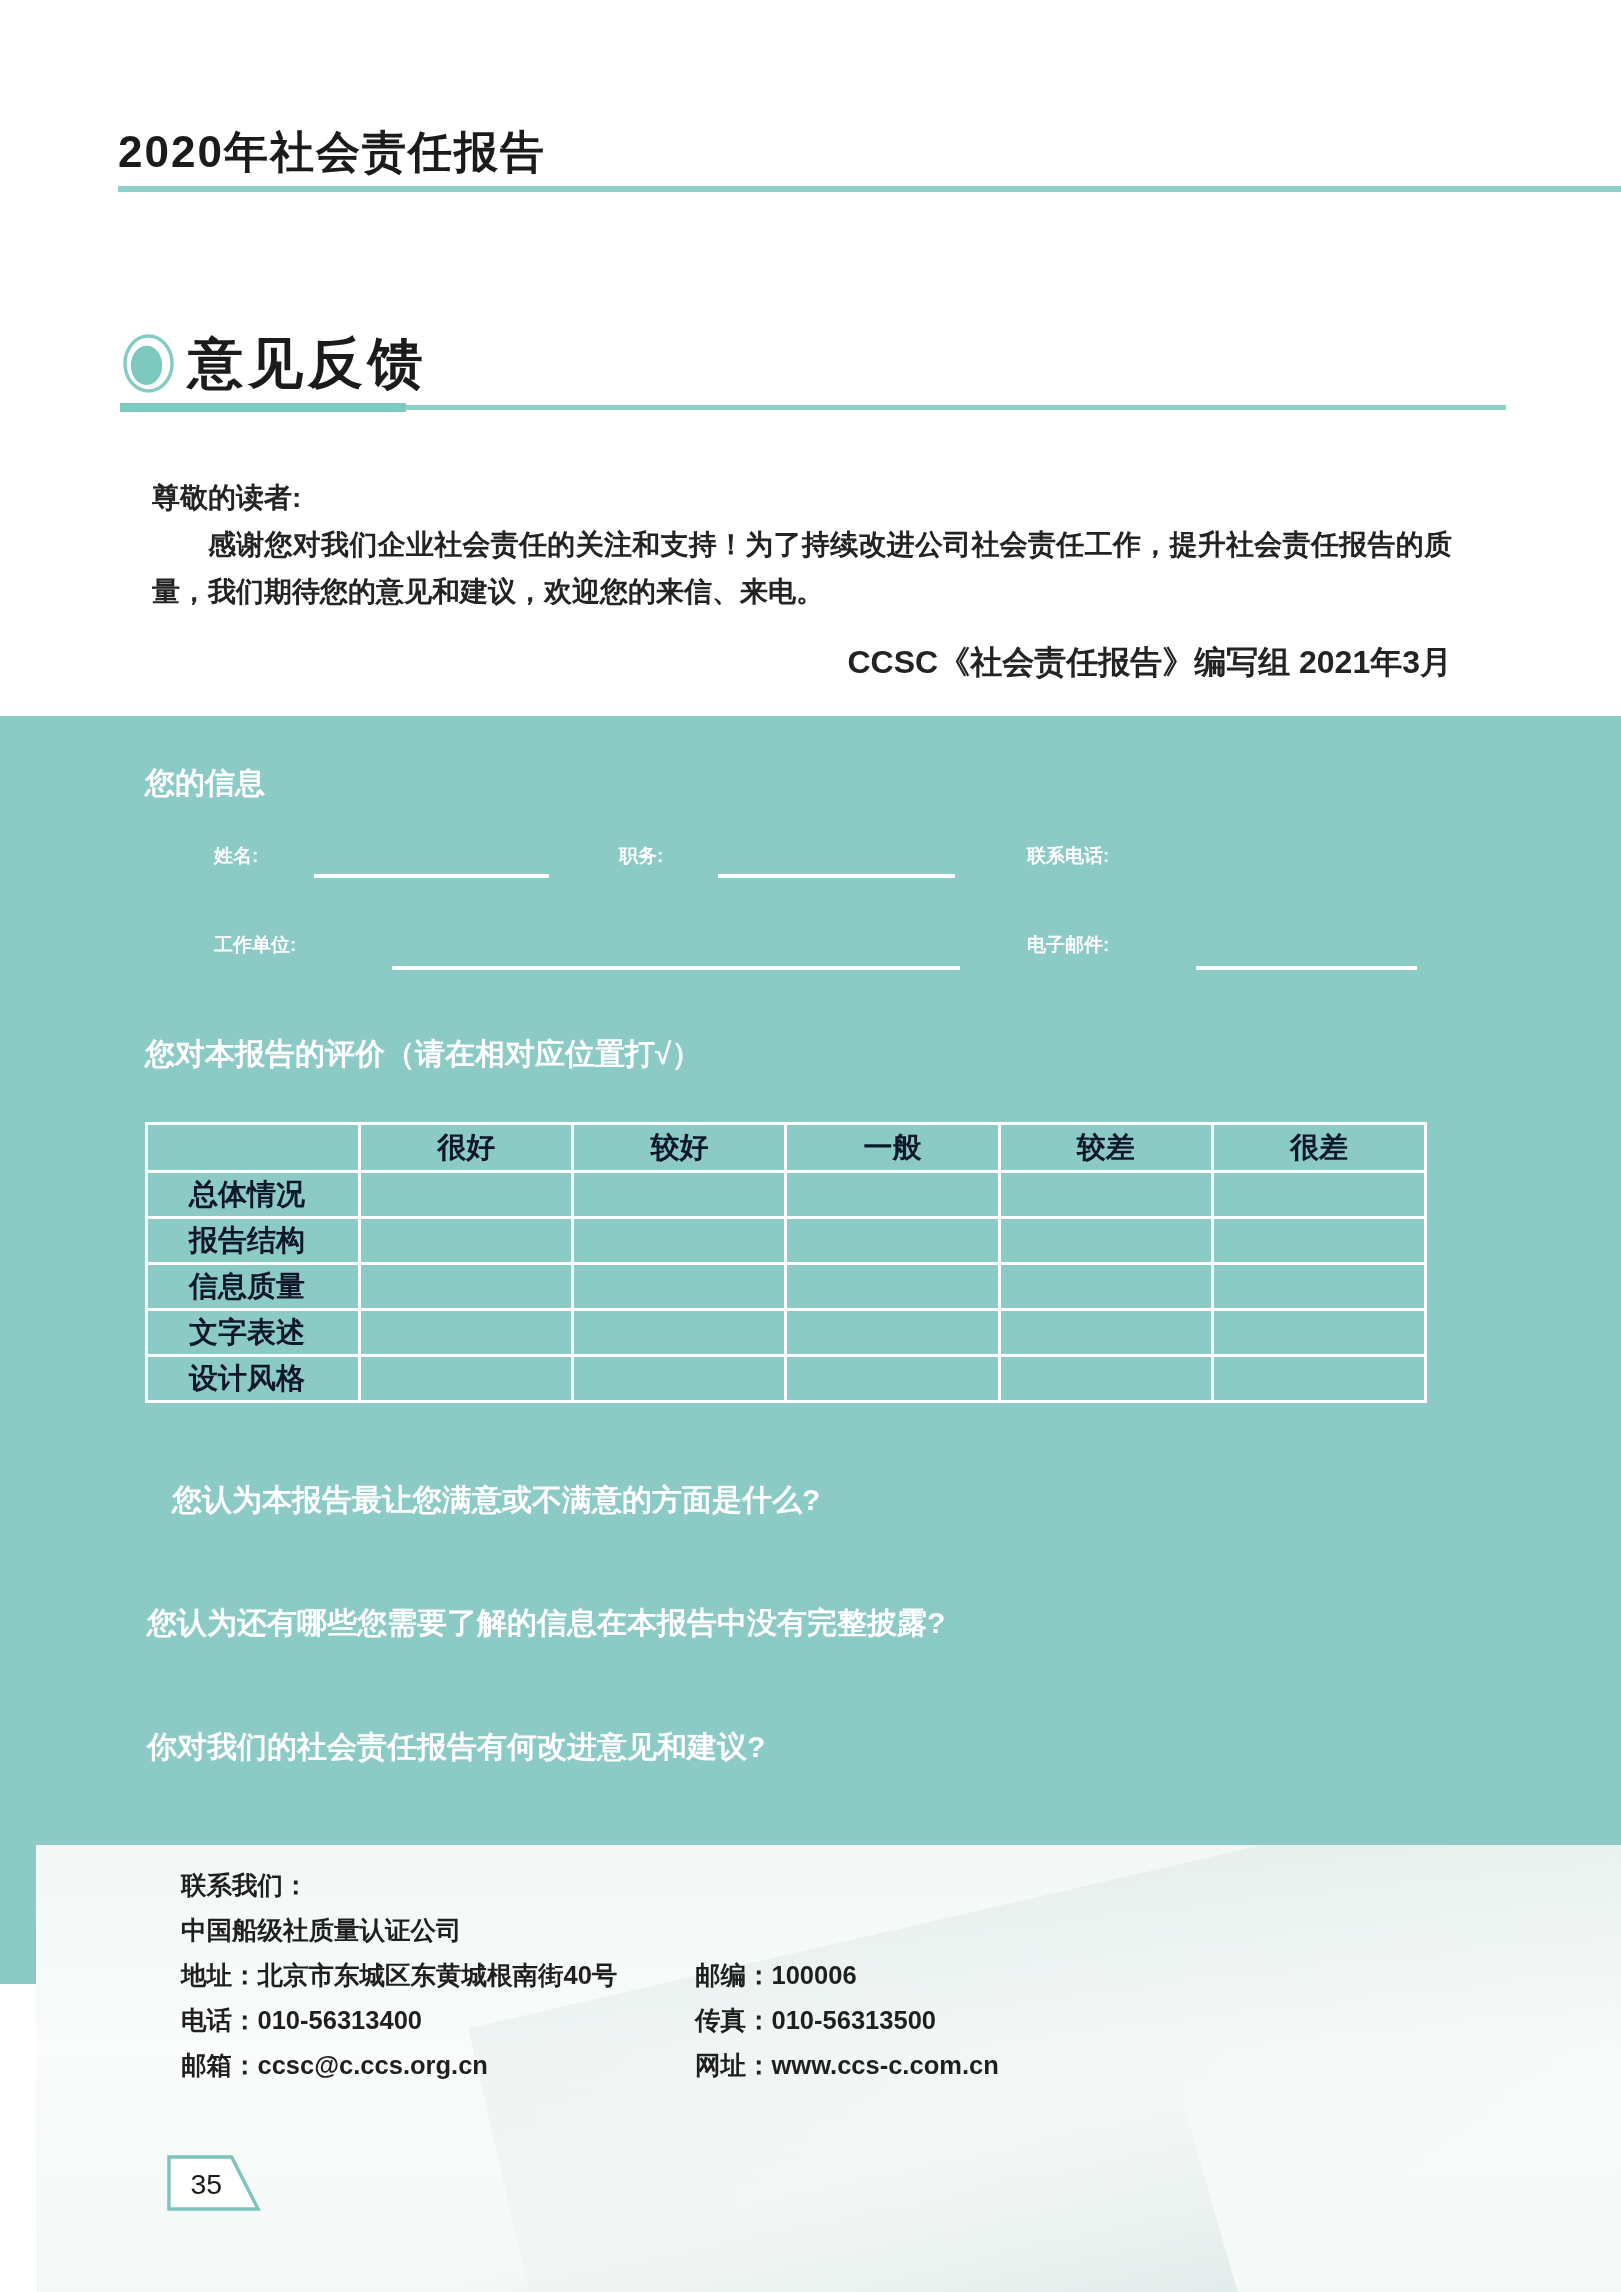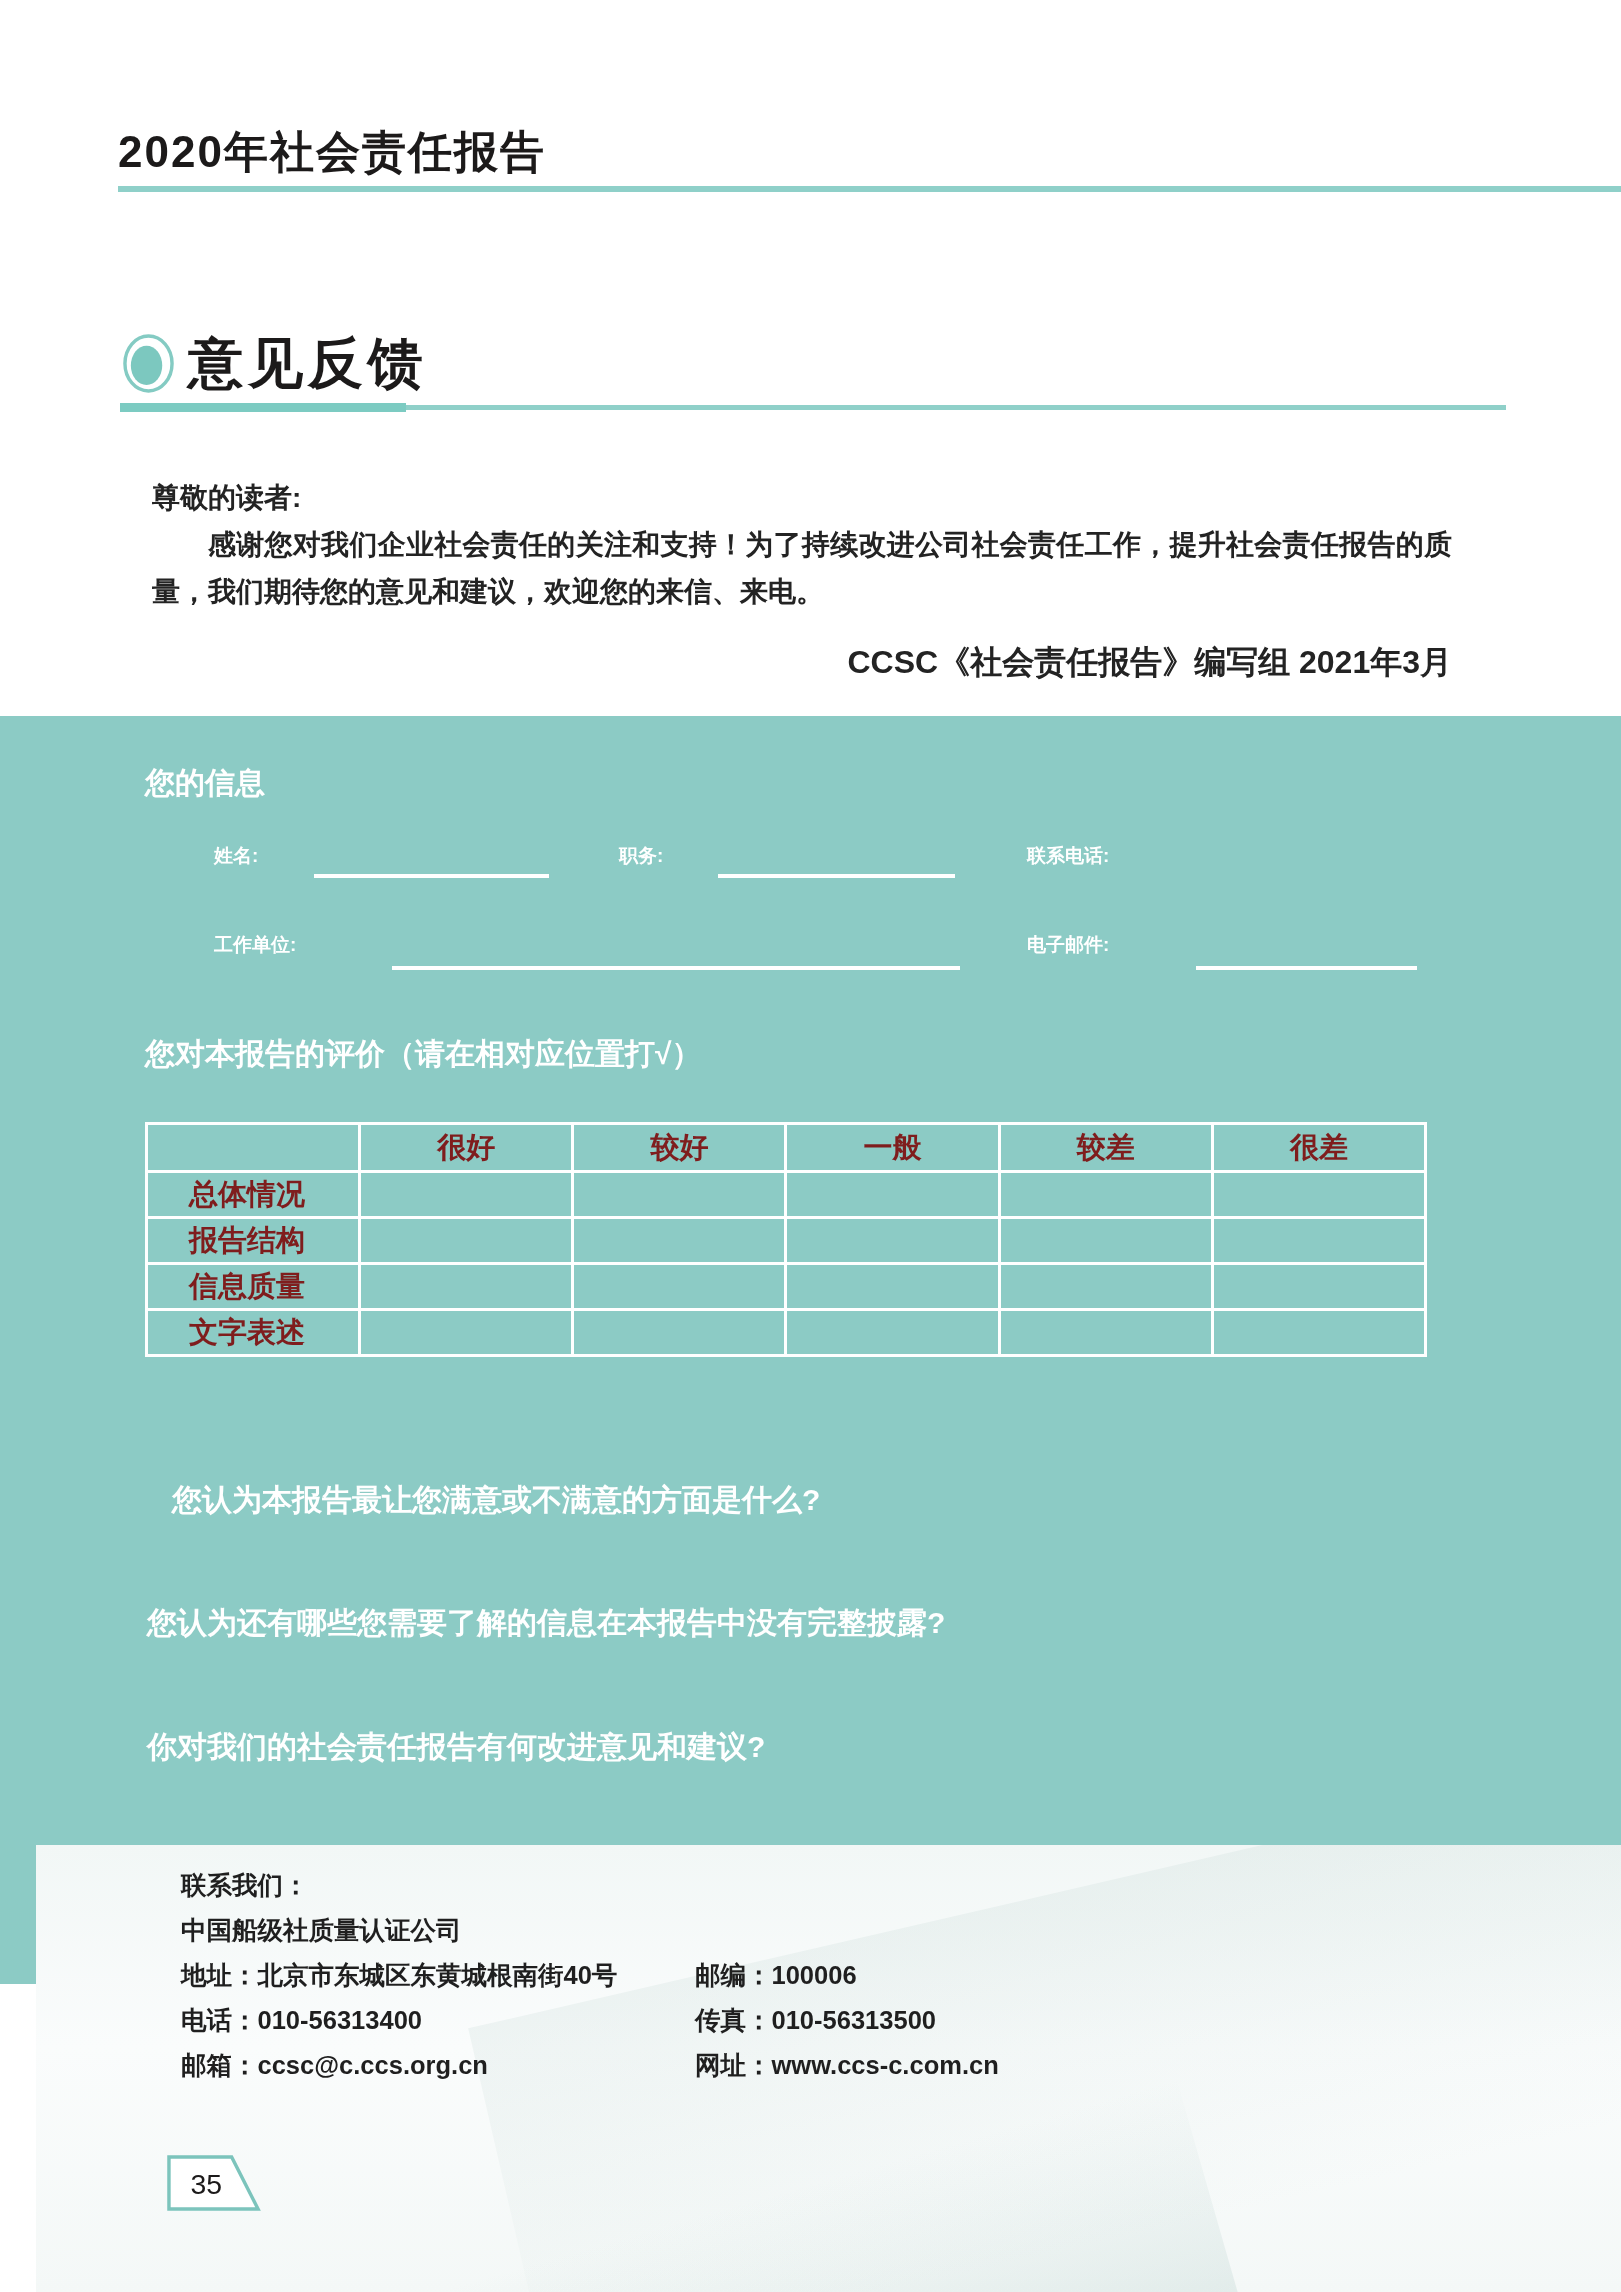--- a/index.html
+++ b/index.html
@@ -45,21 +45,21 @@
   .f-label{font-size:19px;}
   .fill-line{position:absolute;height:3.9px;background:#ffffff;}
 
   .eval-title{left:145px;top:318px;font-size:30px;}
 
   .eval-table{
     position:absolute;left:145px;top:406px;width:1282px;
     border-collapse:collapse;table-layout:fixed;
   }
   .eval-table th,.eval-table td{
-    border:3.9px solid #ffffff;color:#7f1d1d;font-size:29px;font-weight:700;
+    border:3.9px solid #ffffff;color:#0f172a;font-size:29px;font-weight:700;
     text-align:center;vertical-align:middle;padding:0;
   }
   .eval-table th{height:48px;font-weight:700;}
   .eval-table td{height:46px;}
   .eval-table td.rowlabel{text-align:left;padding-left:41px;}
 
   .question{font-size:30px;}
 
   
   .bottom{
@@ -152,20 +152,28 @@
       <tr>
         <td class="rowlabel">信息质量</td>
         <td></td>
         <td></td>
         <td></td>
         <td></td>
         <td></td>
       </tr>
       <tr>
         <td class="rowlabel">文字表述</td>
+        <td></td>
+        <td></td>
+        <td></td>
+        <td></td>
+        <td></td>
+      </tr>
+      <tr>
+        <td class="rowlabel">设计风格</td>
         <td></td>
         <td></td>
         <td></td>
         <td></td>
         <td></td>
       </tr>
     </tbody>
       </table>
 
     <div class="wtext question" style="left:147px;top:764px;margin-left:25px;">您认为本报告最让您满意或不满意的方面是什么?</div>

